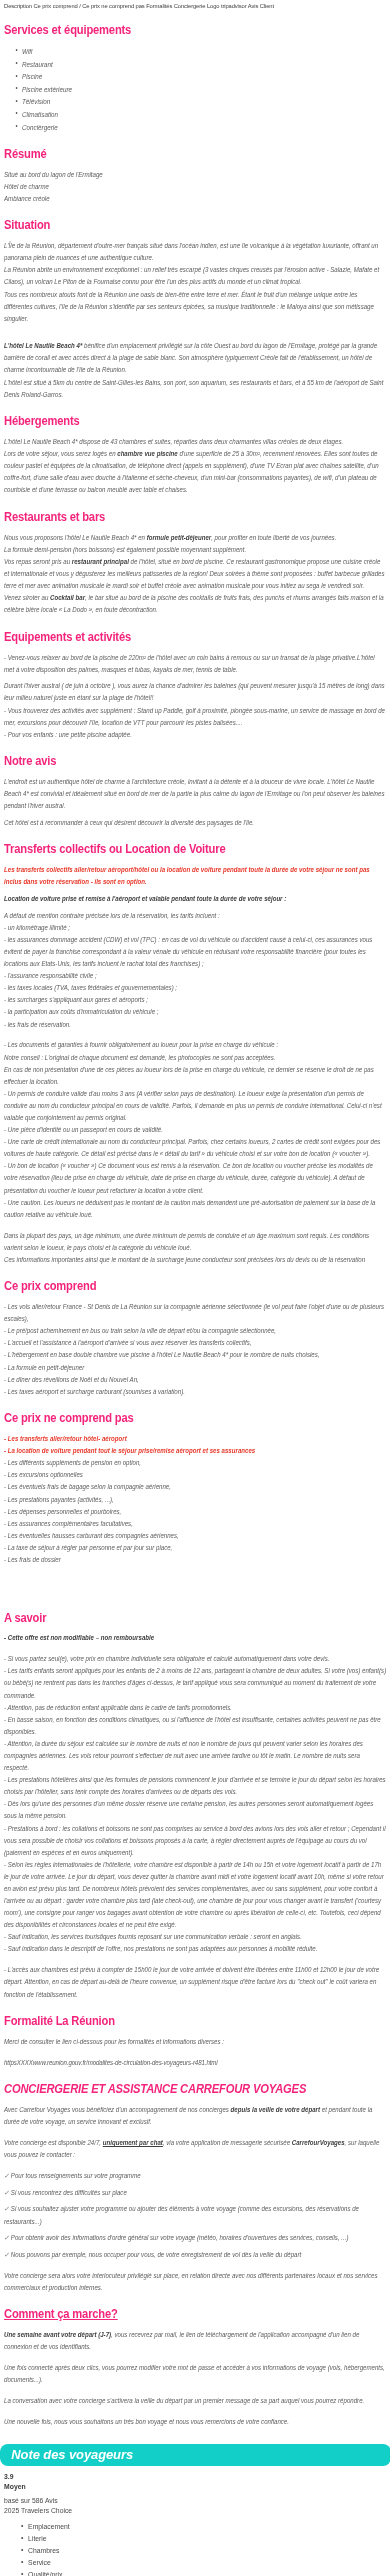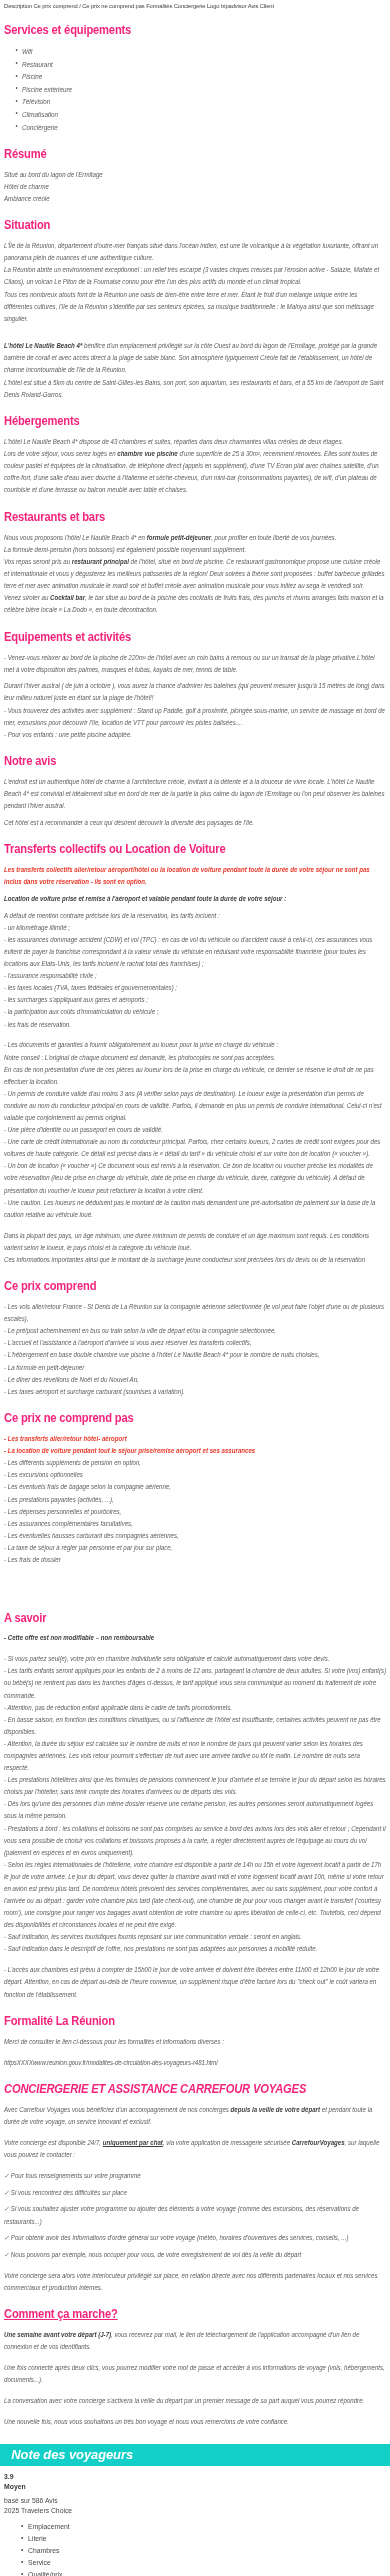--- a/index.html
+++ b/index.html
@@ -107,20 +107,21 @@
     background: #12cfc8;
     color: #ffffff;
     font-family: "Liberation Sans Narrow", "Liberation Sans", sans-serif;
     font-style: italic;
     font-weight: 700;
     font-size: 13px;
     padding: 3.1px 0 4.1px 11.3px;
     margin: 15.5px 0 6.2px -4.1px;
     width: 391px;
     letter-spacing: -0.1px;
+    border-radius: 8px;
   }
   .rv-txt {
     font-family: "Liberation Sans", sans-serif;
     font-size: 6.8px;
     color: #4a4a4a;
     line-height: 1.45;
   }
   .rv-txt.bold { font-weight: 700; color: #3a3a3a; }
 
   ul.rv-bullets {

